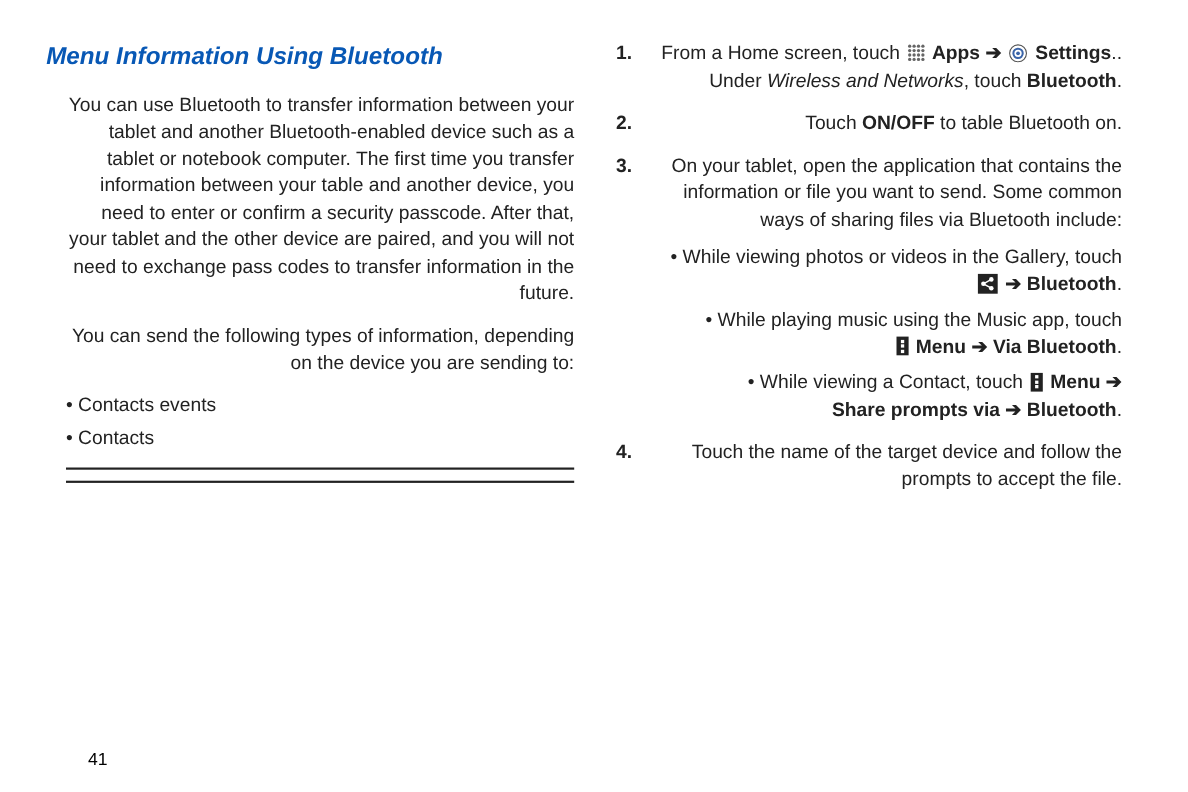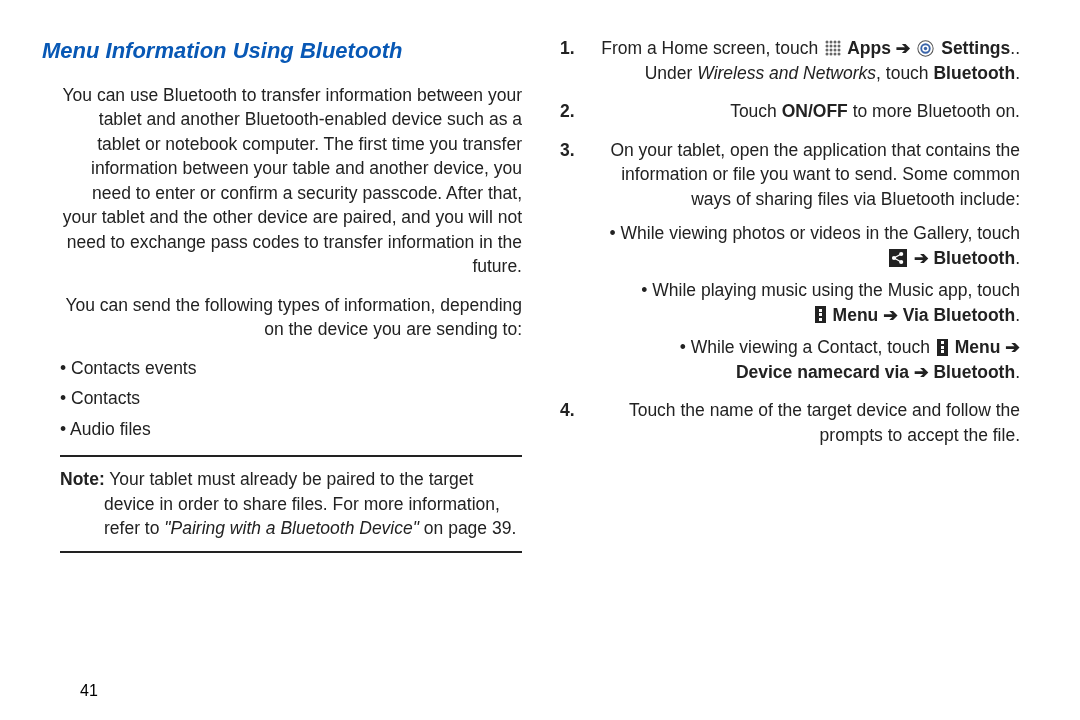--- a/index.html
+++ b/index.html
@@ -156,26 +156,22 @@
 <body>
 
 <div class="page">
   <div class="col">
     <h2 class="section-title">Menu Information Using Bluetooth</h2>
     <p class="para">You can use Bluetooth to transfer information between your tablet and another Bluetooth-enabled device such as a tablet or notebook computer. The first time you transfer information between your table and another device, you need to enter or confirm a security passcode. After that, your tablet and the other device are paired, and you will not need to exchange pass codes to transfer information in the future.</p>
     <p class="para">You can send the following types of information, depending on the device you are sending to:</p>
     <ul class="bullets">
       <li>Contacts events</li>
       <li>Contacts</li>
-      <li>Audio files</li>
     </ul>
     <hr class="hr">
-    <p class="note">
-      <span class="strong">Note:</span><span> Your tablet must already be paired to the target device in order to share files. For more information, refer to </span><span class="em">"Pairing with a Bluetooth Device"</span><span> on page 39.</span>
-    </p>
     <hr class="hr">
   </div>
 
   <div class="col">
     <ol class="steps">
       <li>
         <span>From a Home screen, touch </span><span class="icon icon-apps">
             <svg viewBox="0 0 16 16">
               <g fill="#666">
                 <circle cx="2" cy="2" r="1.5"></circle>
@@ -198,21 +194,21 @@
             </svg>
           </span><span class="strong"> Apps</span><span class="arrow"> ➔ </span><span class="icon icon-settings">
             <svg viewBox="0 0 20 20">
               <circle cx="10" cy="10" r="9" fill="none" stroke="#555" stroke-width="1.2"></circle>
               <circle cx="10" cy="10" r="5" fill="none" stroke="#3a64a8" stroke-width="2.2"></circle>
               <circle cx="10" cy="10" r="2" fill="#3a64a8"></circle>
             </svg>
           </span><span class="strong"> Settings</span><span>.</span><span>. Under </span><span class="em">Wireless and Networks</span><span>, touch </span><span class="strong">Bluetooth</span><span>.</span>
       </li>
       <li>
-        <span>Touch </span><span class="strong">ON/OFF</span><span> to more Bluetooth on.</span>
+        <span>Touch </span><span class="strong">ON/OFF</span><span> to table Bluetooth on.</span>
       </li>
       <li>
         <span>On your tablet, open the application that contains the information or file you want to send. Some common ways of sharing files via Bluetooth include:</span>
         <ul class="sub">
           <li>
             <span>While viewing photos or videos in the Gallery, touch </span><br>
             <span class="icon icon-share">
                 <svg viewBox="0 0 20 20">
                   <g fill="#fff">
                     <circle cx="5" cy="10" r="2.6"></circle>
@@ -230,21 +226,21 @@
                 <span class="dot"></span>
                 <span class="dot"></span>
                 <span class="dot"></span>
               </span><span class="strong"> Menu</span><span class="strong arrow"> ➔ </span><span class="strong">Via Bluetooth</span><span>.</span>
           </li>
           <li>
             <span>While viewing a Contact, touch </span><span class="icon icon-menu">
                 <span class="dot"></span>
                 <span class="dot"></span>
                 <span class="dot"></span>
-              </span><span class="strong"> Menu</span><span class="strong arrow"> ➔ </span><br><span class="strong">Device namecard via</span><span class="strong arrow"> ➔ </span><span class="strong">Bluetooth</span><span>.</span>
+              </span><span class="strong"> Menu</span><span class="strong arrow"> ➔ </span><br><span class="strong">Share prompts via</span><span class="strong arrow"> ➔ </span><span class="strong">Bluetooth</span><span>.</span>
           </li>
         </ul>
       </li>
       <li>
         <span>Touch the name of the target device and follow the prompts to accept the file.</span>
       </li>
     </ol>
   </div>
 
   <div class="page-number">41</div>

